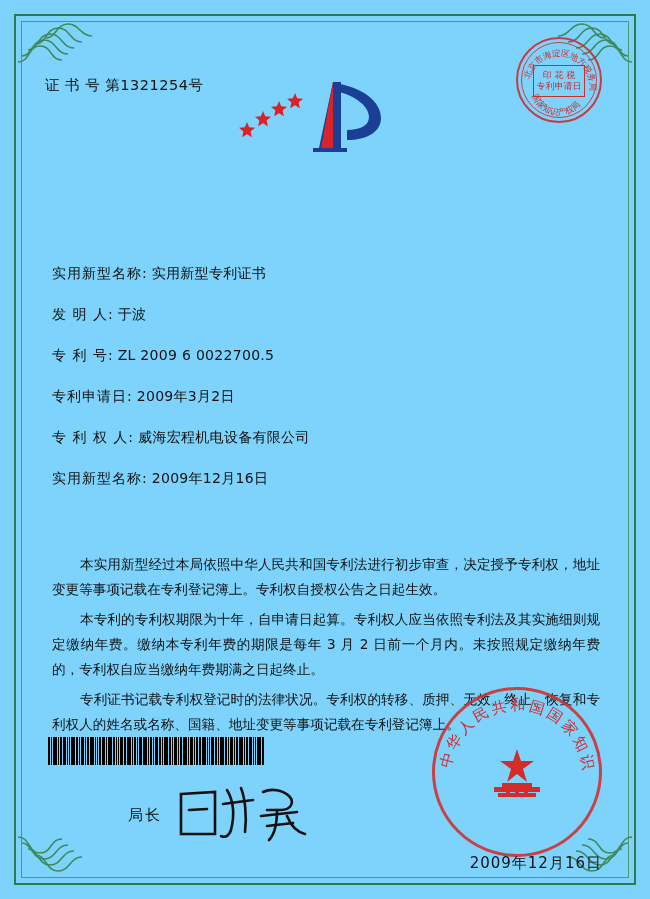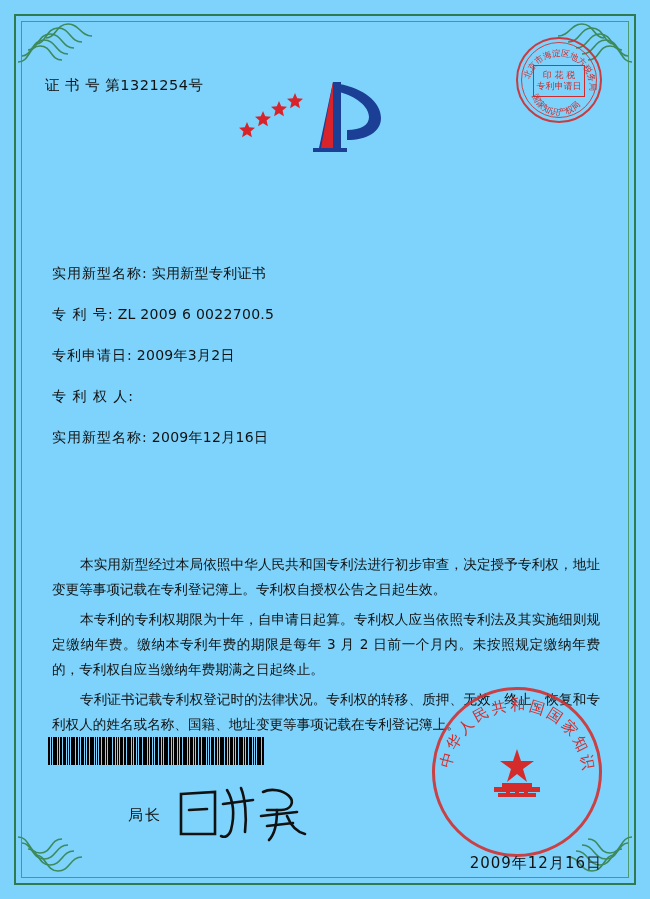--- a/index.html
+++ b/index.html
@@ -316,29 +316,34 @@
     </svg>
   </div>
 
 
   <div class="fields">
     <div class="field-row">
       <span class="field-label">实用新型名称:</span>
       <span class="field-value">实用新型专利证书</span>
     </div>
     <div class="field-row">
+      <span class="field-label">发  明  人:</span>
+      <span class="field-value">于波</span>
+    </div>
+    <div class="field-row">
       <span class="field-label">专  利  号:</span>
       <span class="field-value">ZL 2009 6 0022700.5</span>
     </div>
     <div class="field-row">
       <span class="field-label">专利申请日:</span>
       <span class="field-value">2009年3月2日</span>
     </div>
     <div class="field-row">
       <span class="field-label">专 利 权 人:</span>
+      <span class="field-value">威海宏程机电设备有限公司</span>
     </div>
     <div class="field-row">
       <span class="field-label">实用新型名称:</span>
       <span class="field-value">2009年12月16日</span>
     </div>
   </div>
 
   <div class="paras">
     <div class="para">本实用新型经过本局依照中华人民共和国专利法进行初步审查，决定授予专利权，地址变更等事项记载在专利登记簿上。专利权自授权公告之日起生效。</div>
     <div class="para">本专利的专利权期限为十年，自申请日起算。专利权人应当依照专利法及其实施细则规定缴纳年费。缴纳本专利年费的期限是每年 3 月 2 日前一个月内。未按照规定缴纳年费的，专利权自应当缴纳年费期满之日起终止。</div>

